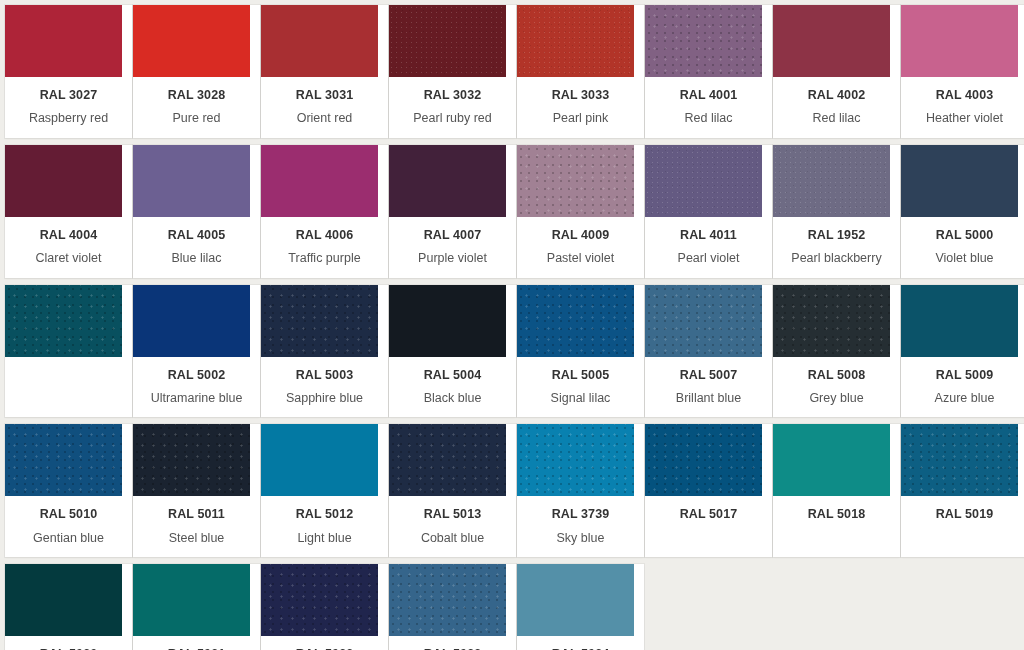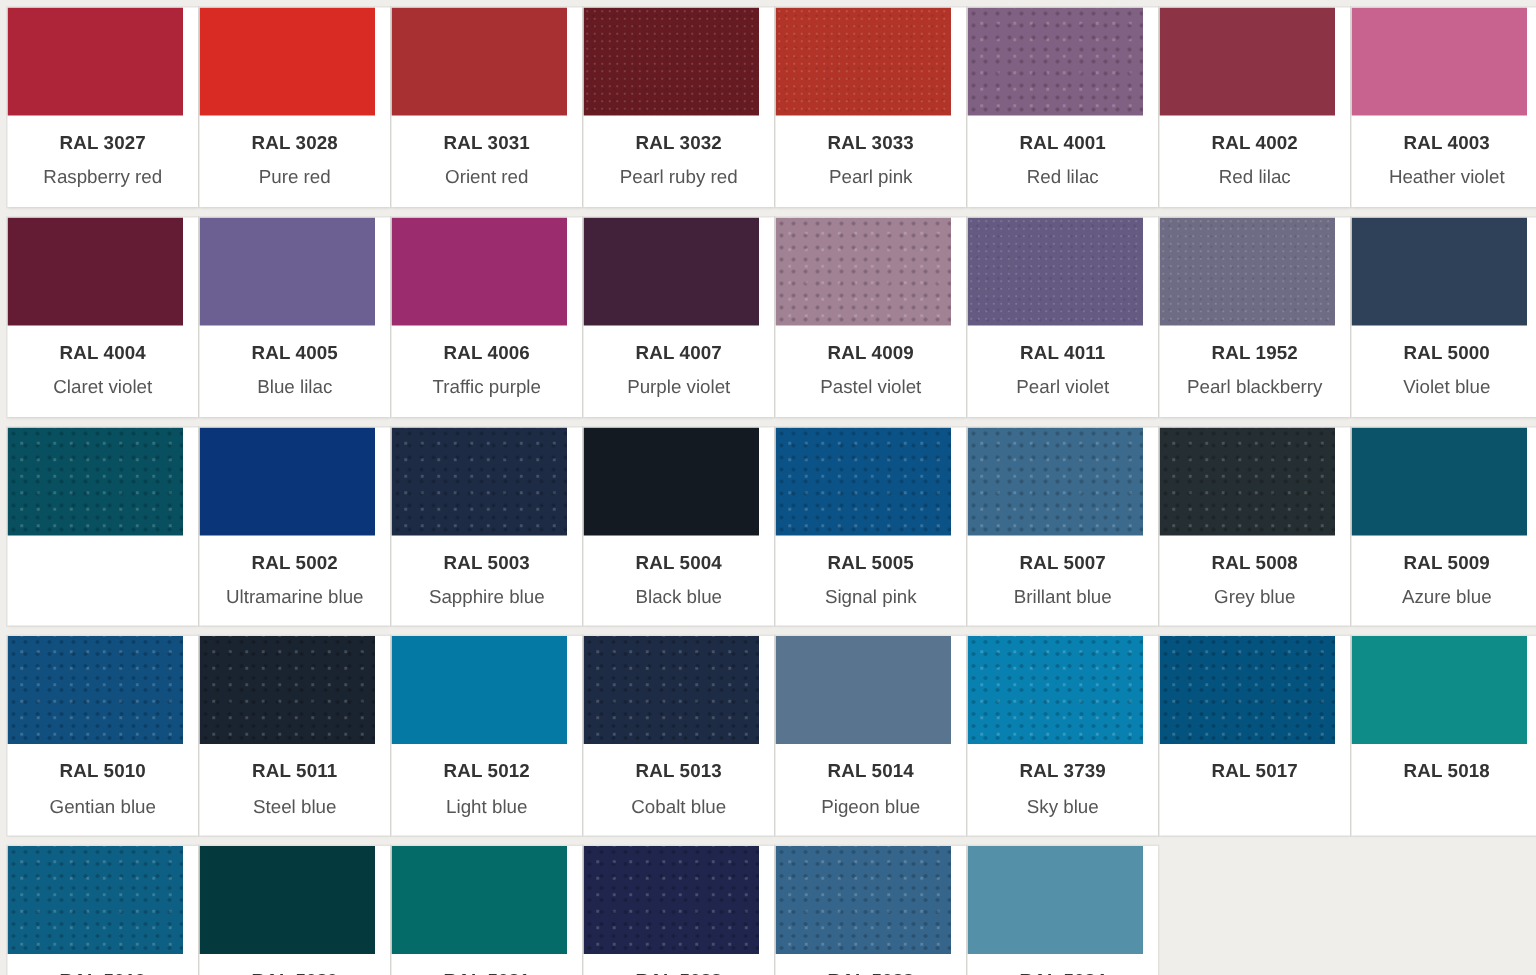--- a/index.html
+++ b/index.html
@@ -219,21 +219,21 @@
       <div class="swatch-color" style="background-color: rgb(20, 26, 33);"></div>
       <div class="swatch-meta">
         <span class="swatch-code">RAL 5004</span>
         <span class="swatch-name">Black blue</span>
       </div>
     </div>
     <div class="swatch-card">
       <div class="swatch-color tex-speck" style="background-color: rgb(11, 83, 134);"></div>
       <div class="swatch-meta">
         <span class="swatch-code">RAL 5005</span>
-        <span class="swatch-name">Signal pink</span>
+        <span class="swatch-name">Signal lilac</span>
       </div>
     </div>
     <div class="swatch-card">
       <div class="swatch-color tex-speck" style="background-color: rgb(59, 106, 140);"></div>
       <div class="swatch-meta">
         <span class="swatch-code">RAL 5007</span>
         <span class="swatch-name">Brillant blue</span>
       </div>
     </div>
     <div class="swatch-card">
@@ -269,27 +269,20 @@
       <div class="swatch-meta">
         <span class="swatch-code">RAL 5012</span>
         <span class="swatch-name">Light blue</span>
       </div>
     </div>
     <div class="swatch-card">
       <div class="swatch-color tex-speck" style="background-color: rgb(30, 43, 68);"></div>
       <div class="swatch-meta">
         <span class="swatch-code">RAL 5013</span>
         <span class="swatch-name">Cobalt blue</span>
-      </div>
-    </div>
-    <div class="swatch-card">
-      <div class="swatch-color" style="background-color: rgb(89, 116, 143);"></div>
-      <div class="swatch-meta">
-        <span class="swatch-code">RAL 5014</span>
-        <span class="swatch-name">Pigeon blue</span>
       </div>
     </div>
     <div class="swatch-card">
       <div class="swatch-color tex-speck" style="background-color: rgb(9, 129, 176);"></div>
       <div class="swatch-meta">
         <span class="swatch-code">RAL 3739</span>
         <span class="swatch-name">Sky blue</span>
       </div>
     </div>
     <div class="swatch-card">

